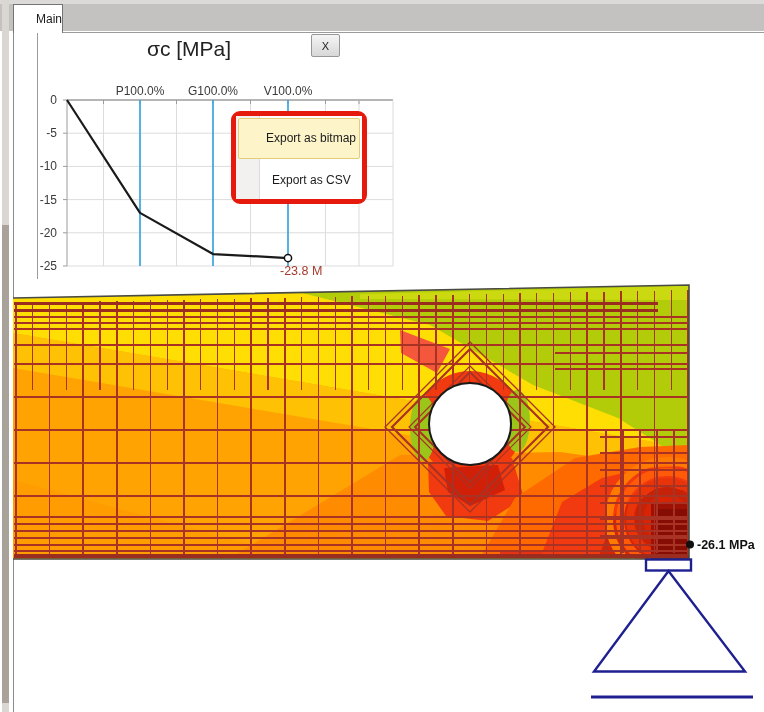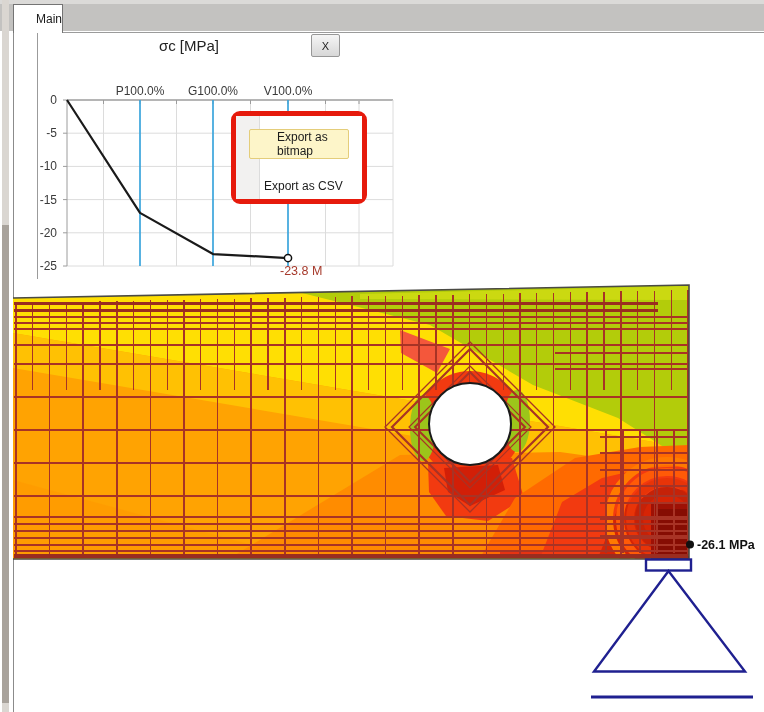--- a/index.html
+++ b/index.html
@@ -16,37 +16,37 @@
        font-size:12px;color:#1a1a1a;}
   
   .sb-track{left:2px;top:0;width:7px;height:712px;background:#dad6d1;z-index:2;}
   .sb-thumb{left:2px;top:225px;width:7px;height:478px;background:#a8a29b;z-index:3;}
   
   .v-border-content{left:13px;top:31px;width:1px;height:681px;background:#8b8b8b;}
   .h-line-top{left:37px;top:32px;width:727px;height:1px;background:#9b9b9b;}
   .v-line-panel{left:37px;top:32px;width:1px;height:247px;background:#9b9b9b;}
   
   #chart-svg{left:37px;top:32px;z-index:2;}
-  .chart-title{left:39px;top:37px;width:300px;text-align:center;font-size:15px;color:#222;z-index:3;}
+  .chart-title{left:39px;top:37px;width:300px;text-align:center;font-size:21px;color:#222;z-index:3;}
   .close-btn{left:311px;top:34px;width:27px;height:21px;z-index:4;
              background:linear-gradient(#f5f5f5,#d7d7d7);
              border:1px solid #979797;border-radius:2px;
              display:flex;align-items:center;justify-content:center;
              font-size:11px;color:#222;cursor:default;}
   
   .menu-annotation{left:231px;top:111px;width:136px;height:93px;
                    border:5px solid #e61a0c;border-radius:9px;z-index:10;
                    box-sizing:border-box;background:#fff;}
   .menu{position:absolute;inset:0;background:#ffffff;display:flex;flex-direction:column;}
   .menu-gutter{position:absolute;left:0;top:0;bottom:0;width:23px;background:#f2f1f0;
                border-right:1px solid #dcdcdc;}
   .menu-item{position:relative;flex:1;display:flex;align-items:center;
-             padding-left:28px;font-size:12px;color:#1b1b1b;z-index:1;}
+             padding-left:36px;font-size:12px;color:#1b1b1b;z-index:1;}
   .menu-item.hl{background:#fdf5c9;border:1px solid #e4cd7a;border-radius:2px;
-                margin:13px;padding-left:27px;}
+                margin:2px;padding-left:27px;}
   #beam-svg{left:0;top:0;z-index:1;}
 </style>
 </head>
 <body>
 
 <div class="screen">
 
   <div class="abs tabstrip"></div>
   <div class="abs tab">
     <span>Main</span>

